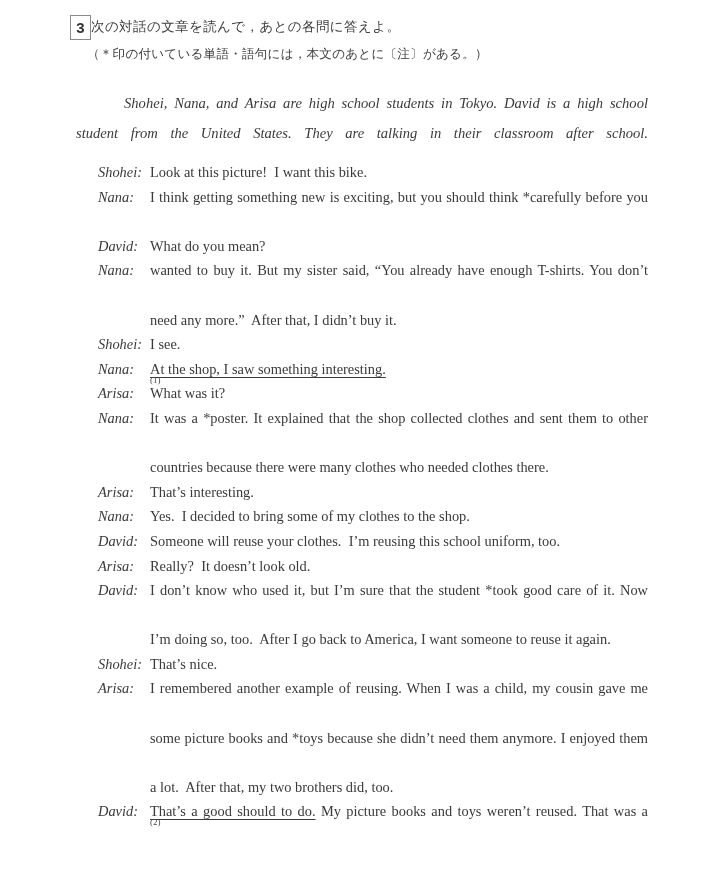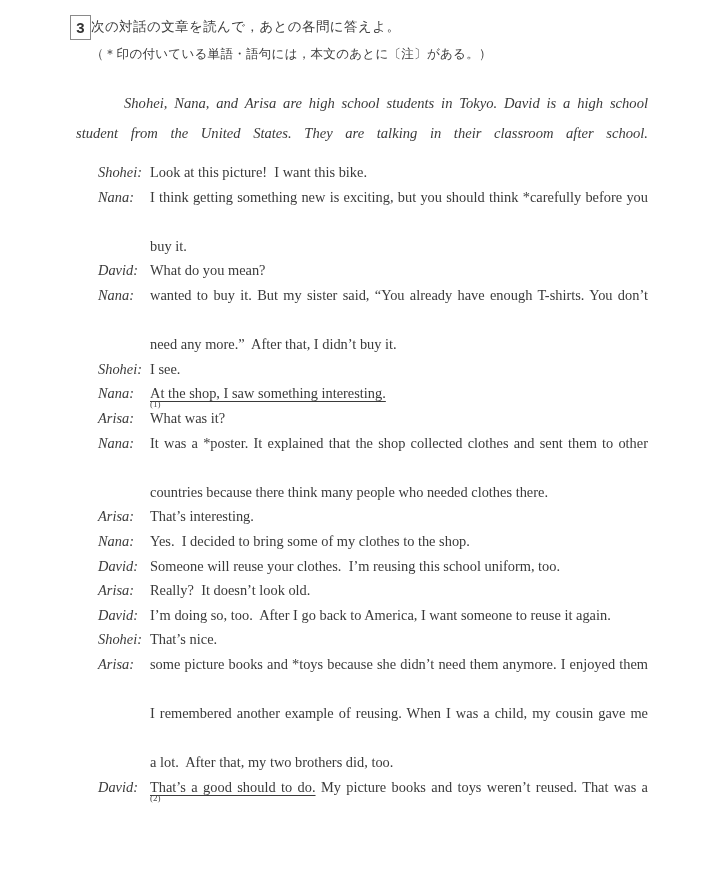--- a/index.html
+++ b/index.html
@@ -52,29 +52,28 @@
   }
   .head-jp {
     font-family: "DejaVu Serif", "Liberation Serif", serif;
     font-size: 13.5px;
     line-height: 25px;
     color: #3d3d3d;
     letter-spacing: 0.4px;
     white-space: nowrap;
   }
   .head-note {
-    padding-left: 57px;
+    padding-left: 87px;
     font-family: "DejaVu Serif", "Liberation Serif", serif;
     font-size: 12.6px;
     line-height: 25px;
     color: #3d3d3d;
     letter-spacing: 0.2px;
     white-space: nowrap;
     margin-top: 1px;
-    margin-left: 34px;
   }
 
   
   .intro {
     position: absolute;
     left: 76px;
     top: 88px;
     width: 572px;
     font-style: italic;
     font-size: 14.6px;
@@ -158,30 +157,30 @@
       <div class="qnum-box">3</div>
       <div class="head-jp">次の対話の文章を読んで，あとの各問に答えよ。</div>
     </div>
     <div class="head-note">（＊印の付いている単語・語句には，本文のあとに〔注〕がある。）</div>
   </div>
 
   <div class="intro">Shohei, Nana, and Arisa are high school students in Tokyo.  David is a high school student from the United States.  They are talking in their classroom after school.</div>
 
   <div class="dialogue">
       <div class="turn"><span class="speaker">Shohei:</span><span class="lines"><span class="ln lastline">Look at this picture!  I want this bike.</span></span></div>
-      <div class="turn"><span class="speaker">Nana:</span><span class="lines"><span class="ln just">I think getting something new is exciting, but you should think *carefully before you</span><span class="ln lastline">buy it.</span></span></div>
+      <div class="turn"><span class="speaker">Nana:</span><span class="lines"><span class="ln just">I think getting something new is exciting, but you should think *carefully before you</span></span></div>
       <div class="turn"><span class="speaker">David:</span><span class="lines"><span class="ln lastline">What do you mean?</span></span></div>
       <div class="turn"><span class="speaker">Nana:</span><span class="lines"><span class="ln just">wanted to buy it.  But my sister said, “You already have enough T-shirts.  You don’t</span><span class="ln lastline">need any more.”  After that, I didn’t buy it.</span></span></div>
       <div class="turn"><span class="speaker">Shohei:</span><span class="lines"><span class="ln lastline">I see.</span></span></div>
       <div class="turn"><span class="speaker">Nana:</span><span class="lines"><span class="ln lastline"><span class="ul">At the shop, I saw something interesting.</span></span></span><span class="marker" style="left: 52px; top: 19px;">(1)</span></div>
       <div class="turn"><span class="speaker">Arisa:</span><span class="lines"><span class="ln lastline">What was it?</span></span></div>
-      <div class="turn"><span class="speaker">Nana:</span><span class="lines"><span class="ln just">It was a *poster.  It explained that the shop collected clothes and sent them to other</span><span class="ln lastline">countries because there think many people who needed clothes there.</span></span></div>
+      <div class="turn"><span class="speaker">Nana:</span><span class="lines"><span class="ln just">It was a *poster.  It explained that the shop collected clothes and sent them to other</span><span class="ln lastline">countries because there were many clothes who needed clothes there.</span></span></div>
       <div class="turn"><span class="speaker">Arisa:</span><span class="lines"><span class="ln lastline">That’s interesting.</span></span></div>
       <div class="turn"><span class="speaker">Nana:</span><span class="lines"><span class="ln lastline">Yes.  I decided to bring some of my clothes to the shop.</span></span></div>
       <div class="turn"><span class="speaker">David:</span><span class="lines"><span class="ln lastline">Someone will reuse your clothes.  I’m reusing this school uniform, too.</span></span></div>
       <div class="turn"><span class="speaker">Arisa:</span><span class="lines"><span class="ln lastline">Really?  It doesn’t look old.</span></span></div>
-      <div class="turn"><span class="speaker">David:</span><span class="lines"><span class="ln lastline">I’m doing so, too.  After I go back to America, I want someone to reuse it again.</span></span></div>
+      <div class="turn"><span class="speaker">David:</span><span class="lines"><span class="ln just">I don’t know who used it, but I’m sure that the student *took good care of it.  Now</span><span class="ln lastline">I’m doing so, too.  After I go back to America, I want someone to reuse it again.</span></span></div>
       <div class="turn"><span class="speaker">Shohei:</span><span class="lines"><span class="ln lastline">That’s nice.</span></span></div>
-      <div class="turn"><span class="speaker">Arisa:</span><span class="lines"><span class="ln just">some picture books and *toys because she didn’t need them anymore.  I enjoyed them</span><span class="ln just">I remembered another example of reusing.  When I was a child, my cousin gave me</span><span class="ln lastline">a lot.  After that, my two brothers did, too.</span></span></div>
+      <div class="turn"><span class="speaker">Arisa:</span><span class="lines"><span class="ln just">I remembered another example of reusing.  When I was a child, my cousin gave me</span><span class="ln just">some picture books and *toys because she didn’t need them anymore.  I enjoyed them</span><span class="ln lastline">a lot.  After that, my two brothers did, too.</span></span></div>
       <div class="turn"><span class="speaker">David:</span><span class="lines"><span class="ln just"><span class="ul">That’s a good should to do.</span><span>  My picture books and toys weren’t reused.  That was a</span></span></span><span class="marker" style="left: 52px; top: 19px;">(2)</span></div>
     </div>
 
 </div>
 
 </body></html>

